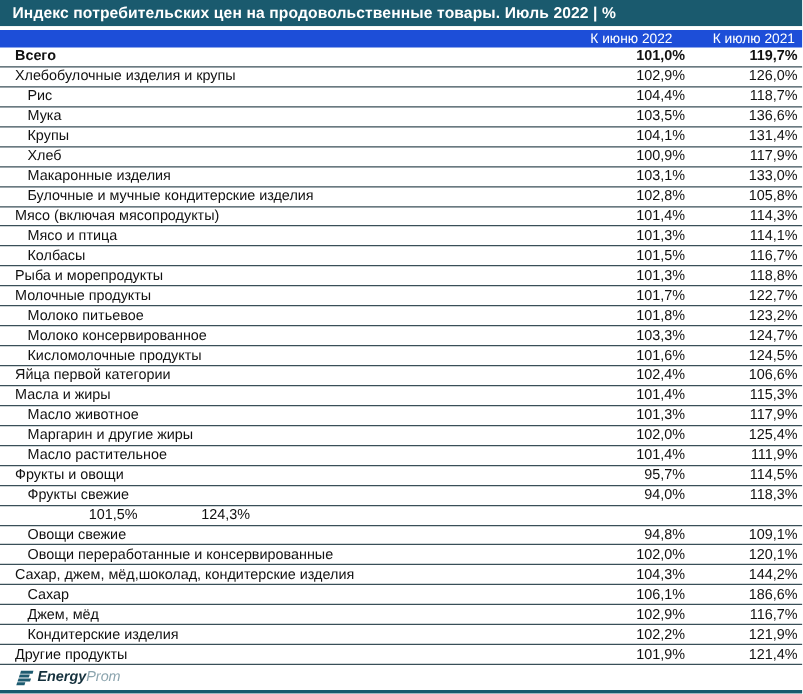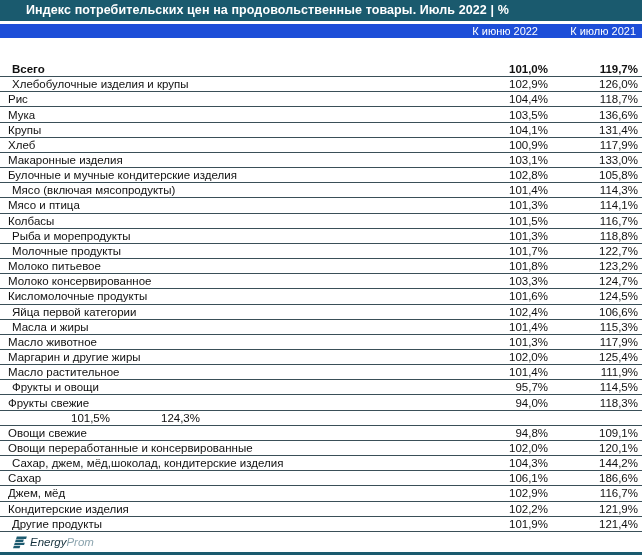--- a/index.html
+++ b/index.html
@@ -5,51 +5,51 @@
   html,body{margin:0;padding:0;background:#fff;}
   .frame{
     width:642px;height:555px;overflow:hidden;background:#fff;
     font-family:"Liberation Sans",sans-serif;color:#111;
     display:flex;flex-direction:column;
   }
   
   .titlebar{
     height:21px;flex:0 0 21px;background:#1a5a6e;color:#fff;
     font-size:12.5px;font-weight:bold;line-height:21px;
-    padding-left:26px;letter-spacing:.1px;
+    padding-left:10px;letter-spacing:.1px;
   }
   .gap{height:3px;flex:0 0 3px;background:#fff;}
   
   .colheader{
     height:14px;flex:0 0 14px;background:#1d4ed8;color:#fff;
     font-size:11px;line-height:14px;display:flex;
   }
   .colheader .lbl{flex:1;}
   .colheader .c1{width:110px;text-align:right;padding-right:10px;box-sizing:border-box;}
   .colheader .c2{width:94px;text-align:right;padding-right:6px;box-sizing:border-box;}
   
   .table{flex:1 1 auto;display:flex;flex-direction:column;}
   .row{
     flex:1 1 auto;display:flex;align-items:center;
     border-bottom:1px solid #3a4f58;font-size:11.5px;
   }
   .row .lbl{flex:1;padding-left:12px;white-space:nowrap;overflow:hidden;}
-  .row.indent .lbl{padding-left:8px;}
+  .row.indent .lbl{padding-left:22px;}
   .row .c1{width:110px;text-align:right;box-sizing:border-box;}
   .row .c2{width:94px;text-align:right;padding-right:4px;box-sizing:border-box;}
-  .row.bold{font-weight:bold;margin-top:24px;}
+  .row.bold{font-weight:bold;}
   
   .footer{
     height:20px;flex:0 0 20px;display:flex;align-items:center;
     justify-content:space-between;padding:0 6px 0 12px;
     border-bottom:3px solid #1a5a6e;box-sizing:content-box;
   }
   .source{font-style:italic;color:#3f6373;font-size:11.5px;white-space:nowrap;}
   .logo{display:flex;align-items:center;gap:3px;font-size:11.5px;font-style:italic;}
-  .logo .lg1{font-weight:normal;color:#14303c;}
+  .logo .lg1{font-weight:bold;color:#14303c;}
   .logo .lg2{color:#8ba4ae;}
   .logo svg{display:block;}
 </style>
 </head>
 <body>
 
 <div class="frame">
 
   <div class="titlebar">
     <span>Индекс потребительских цен на продовольственные товары. Июль 2022 | %</span>

